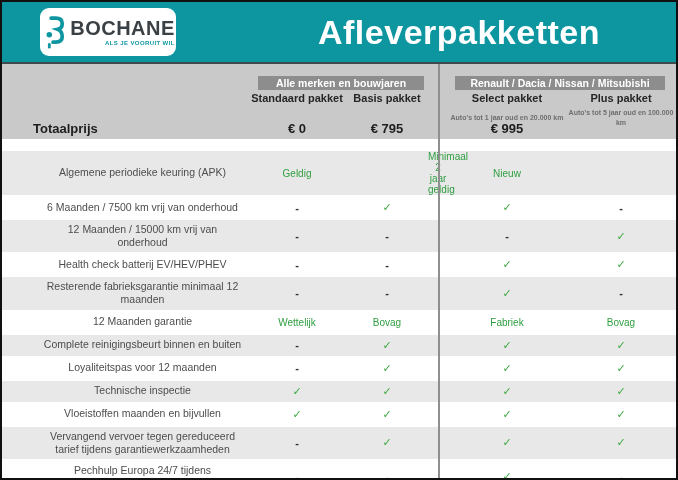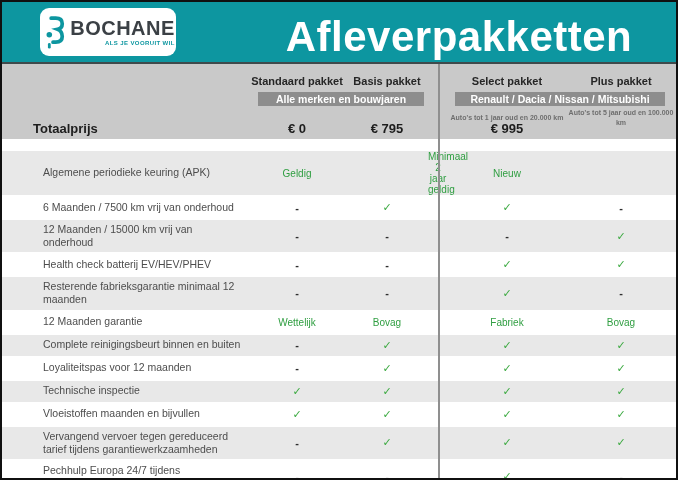--- a/index.html
+++ b/index.html
@@ -35,21 +35,21 @@
     font-size: 20px; font-weight: bold; color: #3b4045; letter-spacing: 0.5px;
     line-height: 1;
   }
   .logo-tagline {
     font-size: 6px; font-weight: bold; color: #0d96a0; letter-spacing: 0.4px;
     margin-top: 2px;
   }
   .page-title {
     position: absolute; left: 240px; right: 0; top: 11px;
     text-align: center;
-    color: #ffffff; font-size: 42px; font-weight: bold;
+    color: #ffffff; font-size: 34px; font-weight: bold;
     letter-spacing: 0.5px;
   }
 
   
   .row-grid {
     display: grid;
     grid-template-columns: 246px 98px 82px 20px 118px 110px;
     align-items: center;
   }
 
@@ -89,21 +89,21 @@
     text-align: center;
     font-size: 13px; font-weight: bold; color: #1d1d1d;
   }
 
   
   .rows { margin-top: 12px; }
   .feature-row { min-height: 21px; margin-bottom: 2px; background: #ffffff; }
   .feature-row.alt { background: #e8e8e8; }
   .feat-label {
     padding: 3px 6px 3px 41px;
-    font-size: 10.5px; color: #4d4d4d; line-height: 1.25;
+    font-size: 10.5px; color: #4d4d4d; line-height: 1.25; text-align: center;
   }
   .feat-cell { text-align: center; }
   .feat-cell.check { color: #3aa93f; font-size: 11px; font-weight: bold; }
   .feat-cell.dash  { color: #2e2e2e; font-size: 11px; font-weight: bold; }
   .feat-cell.green-text { color: #2f9e41; font-size: 10px; font-weight: normal; }
 
   
   .v-divider {
     position: absolute;
     left: 436px; top: 62px; bottom: 0;
@@ -125,32 +125,32 @@
       </svg>
       <div class="logo-text">
         <span class="logo-brand">BOCHANE</span>
         <span class="logo-tagline">ALS JE VOORUIT WIL</span>
       </div>
     </div>
     <h1 class="page-title">Afleverpakketten</h1>
   </header>
 
   <div class="band">
+    <div class="row-grid group-bars">
+      <div></div>
+      <div class="group-bar bar-left">Alle merken en bouwjaren</div>
+      <div class="group-bar bar-right">Renault / Dacia / Nissan / Mitsubishi</div>
+    </div>
     <div class="row-grid">
       <div></div>
       <div class="colhead">Standaard pakket</div>
       <div class="colhead">Basis pakket</div>
       <div></div>
       <div class="colhead">Select pakket</div>
       <div class="colhead">Plus pakket</div>
-    </div>
-    <div class="row-grid group-bars">
-      <div></div>
-      <div class="group-bar bar-left">Alle merken en bouwjaren</div>
-      <div class="group-bar bar-right">Renault / Dacia / Nissan / Mitsubishi</div>
     </div>
     <div class="row-grid notes-row">
       <div class="note note-select">Auto's tot 1 jaar oud en 20.000 km</div>
       <div class="note note-plus">Auto's tot 5 jaar oud en 100.000 km</div>
     </div>
     <div class="row-grid price-row">
       <div class="price-label">Totaalprijs</div>
       <div class="price">€ 0</div>
       <div class="price">€ 795</div>
       <div></div>

